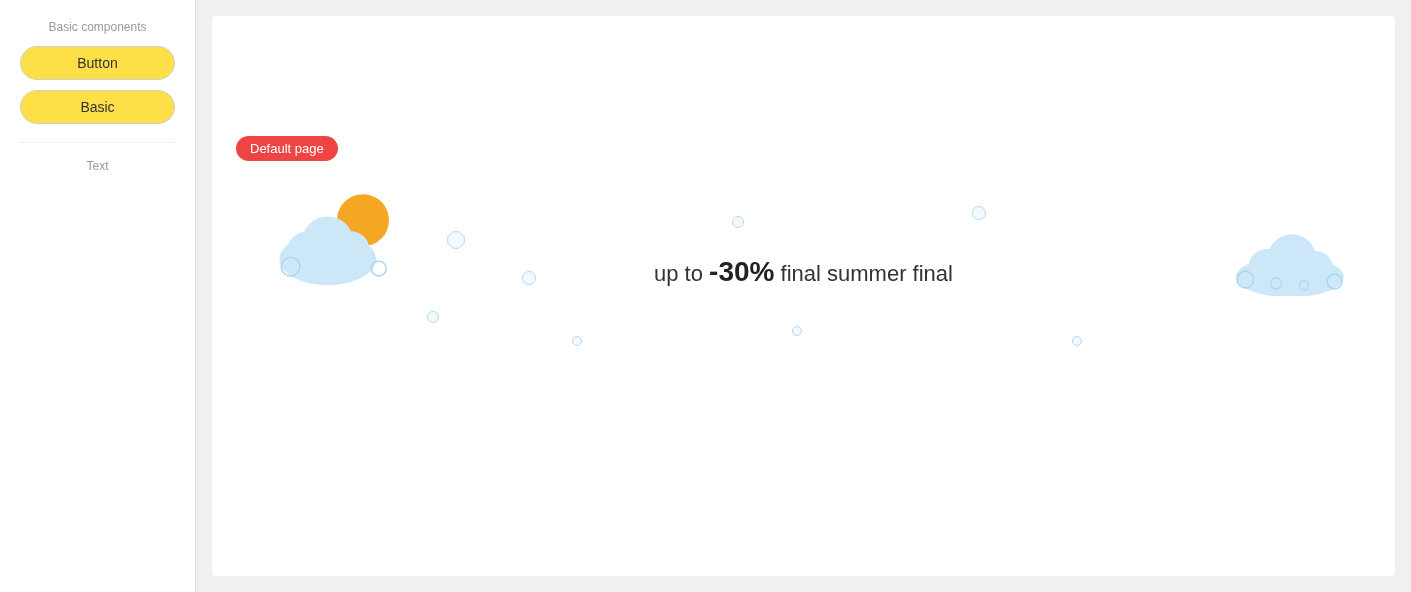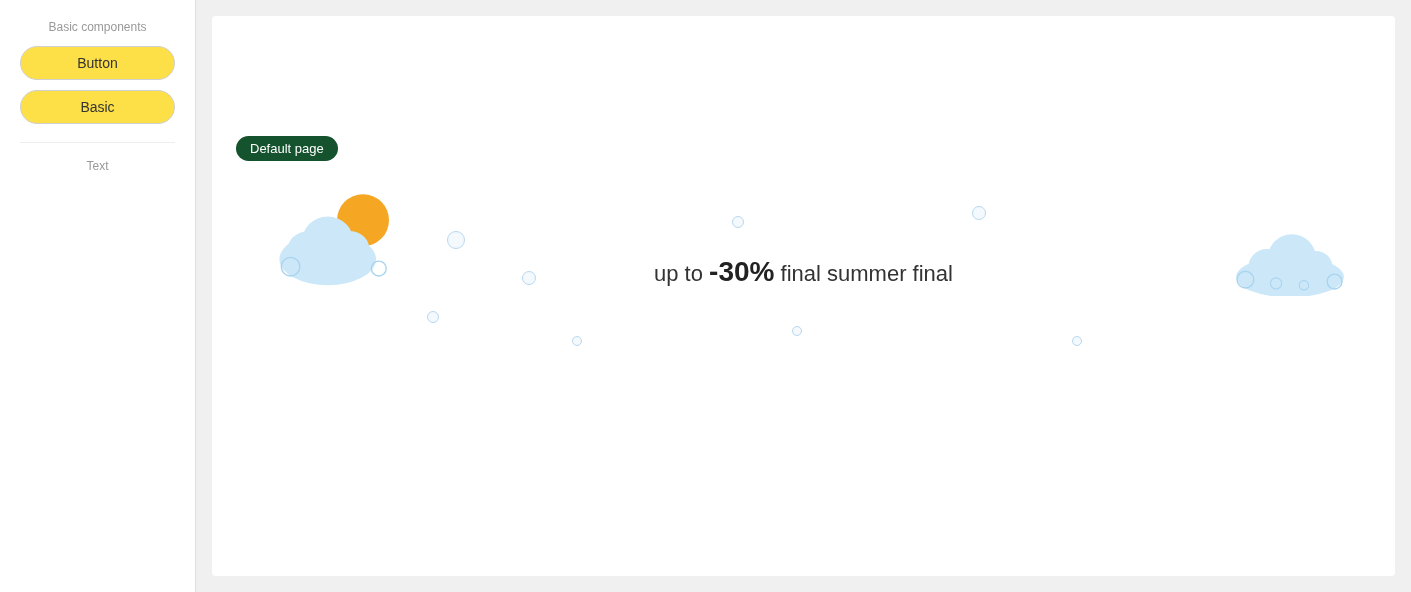--- a/index.html
+++ b/index.html
@@ -69,21 +69,21 @@
       height: 560px;
       position: relative;
       overflow: hidden;
     }
 
     
     .page-badge {
       position: absolute;
       top: 120px;
       left: 24px;
-      background: #14532d;
+      background: #ef4444;
       color: #fff;
       font-size: 13px;
       padding: 5px 14px;
       border-radius: 20px;
       cursor: default;
     }
 
     
     .cloud-left {
       position: absolute;

